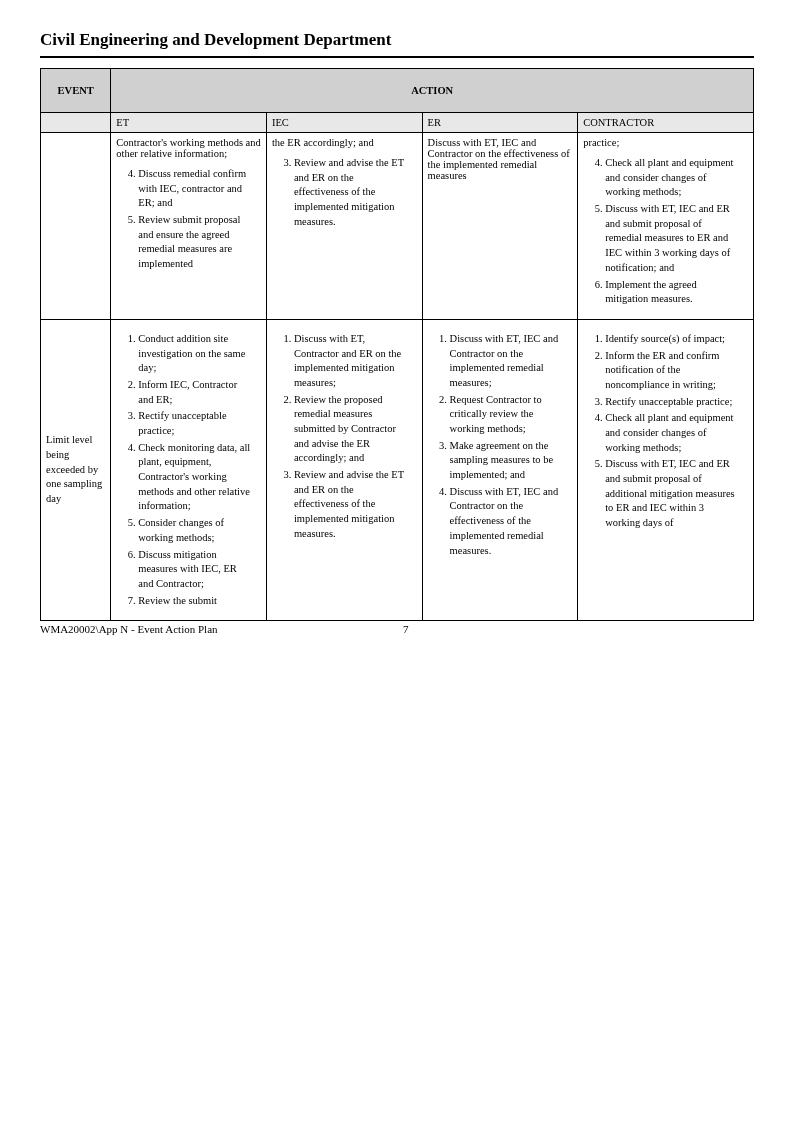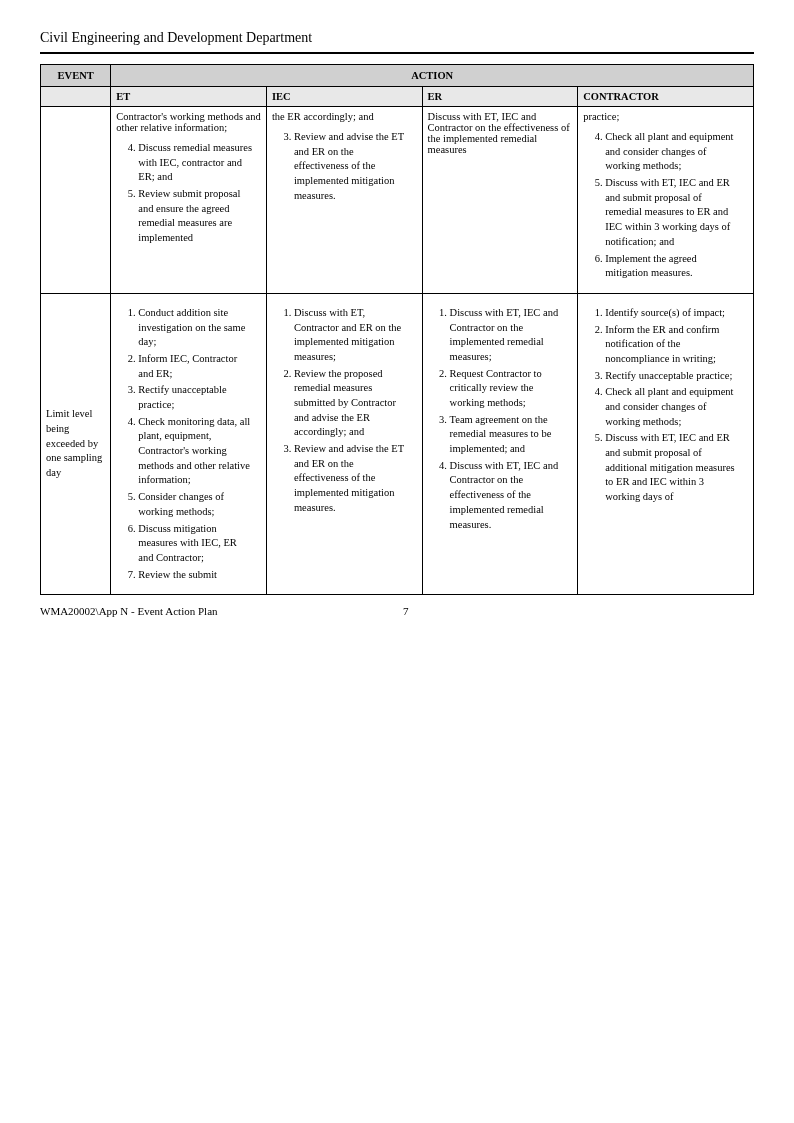--- a/index.html
+++ b/index.html
@@ -12,21 +12,22 @@
       min-height: 1123px;
       padding: 30px 40px 30px 40px;
     }
     .header {
       display: flex;
       justify-content: space-between;
       align-items: flex-start;
       margin-bottom: 6px;
     }
     .header-left {
-      font-size: 14px;
+      font-size: 17px;
+      font-weight: bold;
     }
     .header-right {
       font-size: 11px;
       text-align: right;
     }
     .header-right .bold-line {
       font-weight: bold;
     }
     .divider {
       border: none;
@@ -46,44 +47,44 @@
     .col-event { width: 70px; }
     .col-et { width: 155px; }
     .col-iec { width: 155px; }
     .col-er { width: 155px; margin-left: 11px; }
     .col-contractor { width: 175px; }
 
     .header-row th {
       background-color: #d0d0d0;
       text-align: center;
       font-weight: bold;
-      padding: 5px 4px;
+      padding: 16px 4px;
     }
     .sub-header-row th {
       background-color: #e8e8e8;
-      font-weight: bold;
+      font-weight: normal;
       text-align: left;
       padding: 4px 5px;
     }
     .action-header {
       text-align: center !important;
     }
     ol.list {
       padding-left: 14px;
       margin: 8px;
     }
     ol.list li {
       margin-bottom: 2px;
       line-height: 1.4;
     }
     .footer-area {
       display: flex;
       justify-content: space-between;
       align-items: center;
-      margin-top: 10px;
+      margin-top: 2px;
     }
     .footer-left {
       font-size: 11px;
     }
     .footer-center {
       font-size: 11px;
       text-align: center;
     }
     .event-cell {
       vertical-align: middle;
@@ -122,21 +123,21 @@
       <th class="col-contractor">CONTRACTOR</th>
     </tr>
   </thead>
   <tbody>
 
     <tr>
       <td class="event-cell"></td>
       <td>
         <div>Contractor's working methods and other relative information;</div>
         <ol class="list" start="4">
-          <li>Discuss remedial measures with IEC, contractor and ER; and</li>
+          <li>Discuss remedial confirm with IEC, contractor and ER; and</li>
           <li>Review submit proposal and ensure the agreed remedial measures are implemented</li>
         </ol>
       </td>
       <td>
         <div>the ER accordingly; and</div>
         <ol class="list" start="3">
           <li>Review and advise the ET and ER on the effectiveness of the implemented mitigation measures.</li>
         </ol>
       </td>
       <td>
@@ -169,21 +170,21 @@
         <ol class="list" start="1">
           <li>Discuss with ET, Contractor and ER on the implemented mitigation measures;</li>
           <li>Review the proposed remedial measures submitted by Contractor and advise the ER accordingly; and</li>
           <li>Review and advise the ET and ER on the effectiveness of the implemented mitigation measures.</li>
         </ol>
       </td>
       <td>
         <ol class="list" start="1">
           <li>Discuss with ET, IEC and Contractor on the implemented remedial measures;</li>
           <li>Request Contractor to critically review the working methods;</li>
-          <li>Team agreement on the remedial measures to be implemented; and</li>
+          <li>Make agreement on the sampling measures to be implemented; and</li>
           <li>Discuss with ET, IEC and Contractor on the effectiveness of the implemented remedial measures.</li>
         </ol>
       </td>
       <td>
         <ol class="list" start="1">
           <li>Identify source(s) of impact;</li>
           <li>Inform the ER and confirm notification of the noncompliance in writing;</li>
           <li>Rectify unacceptable practice;</li>
           <li>Check all plant and equipment and consider changes of working methods;</li>
           <li>Discuss with ET, IEC and ER and submit proposal of additional mitigation measures to ER and IEC within 3 working days of</li>

